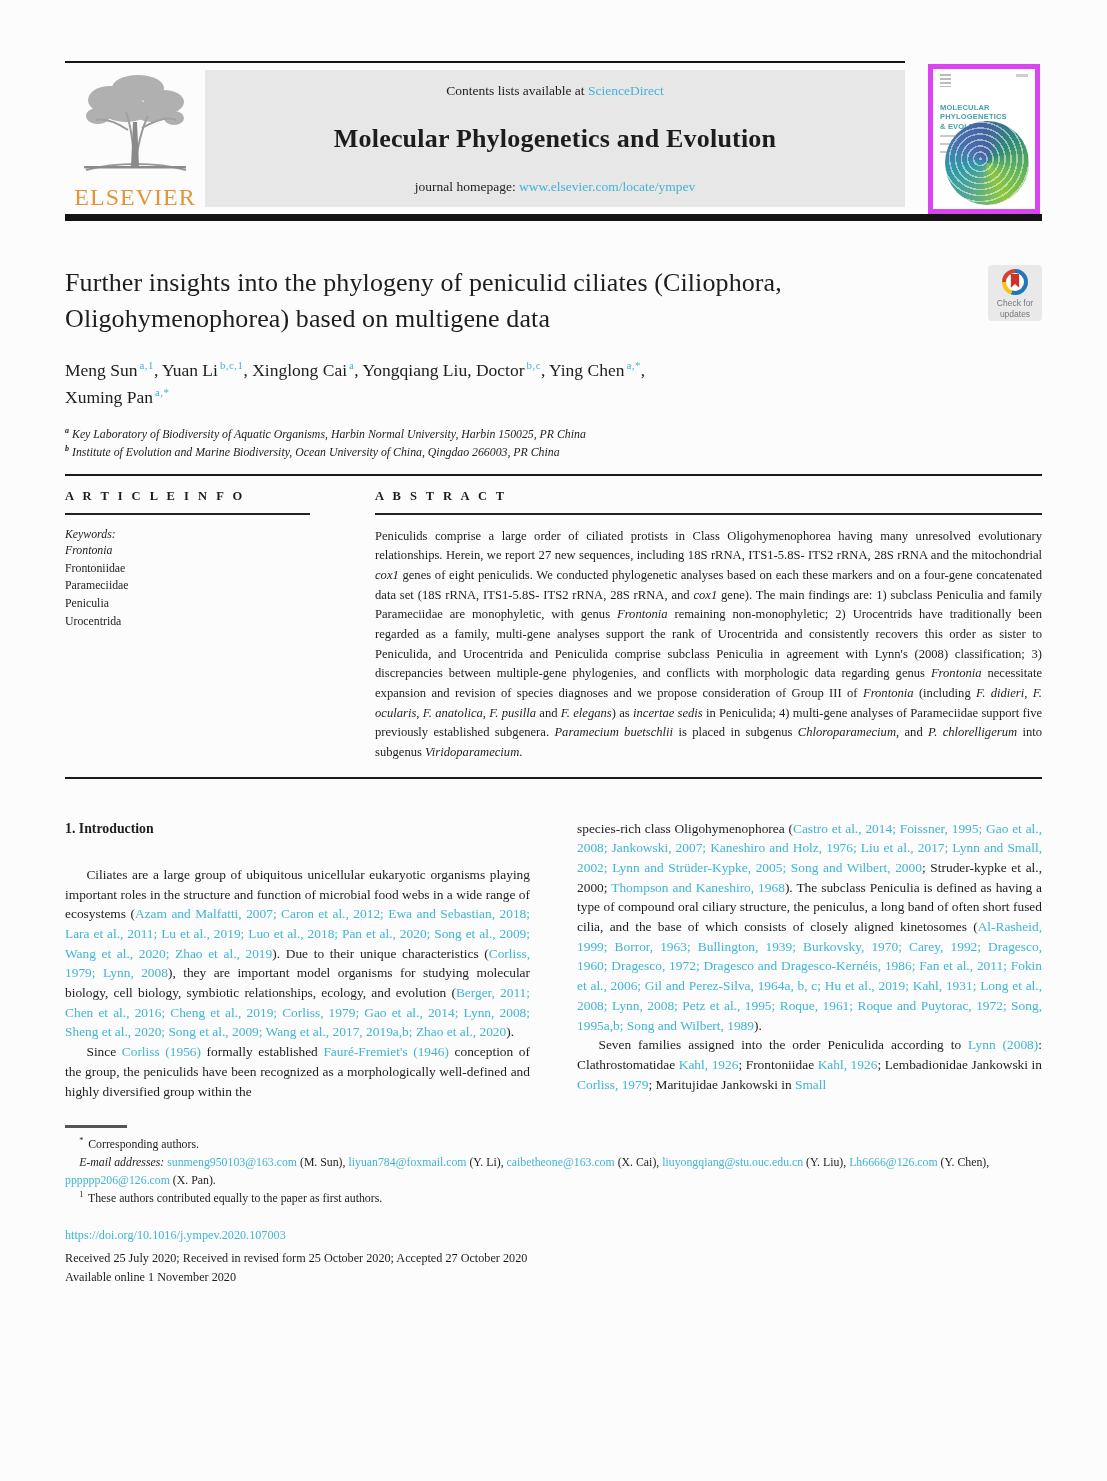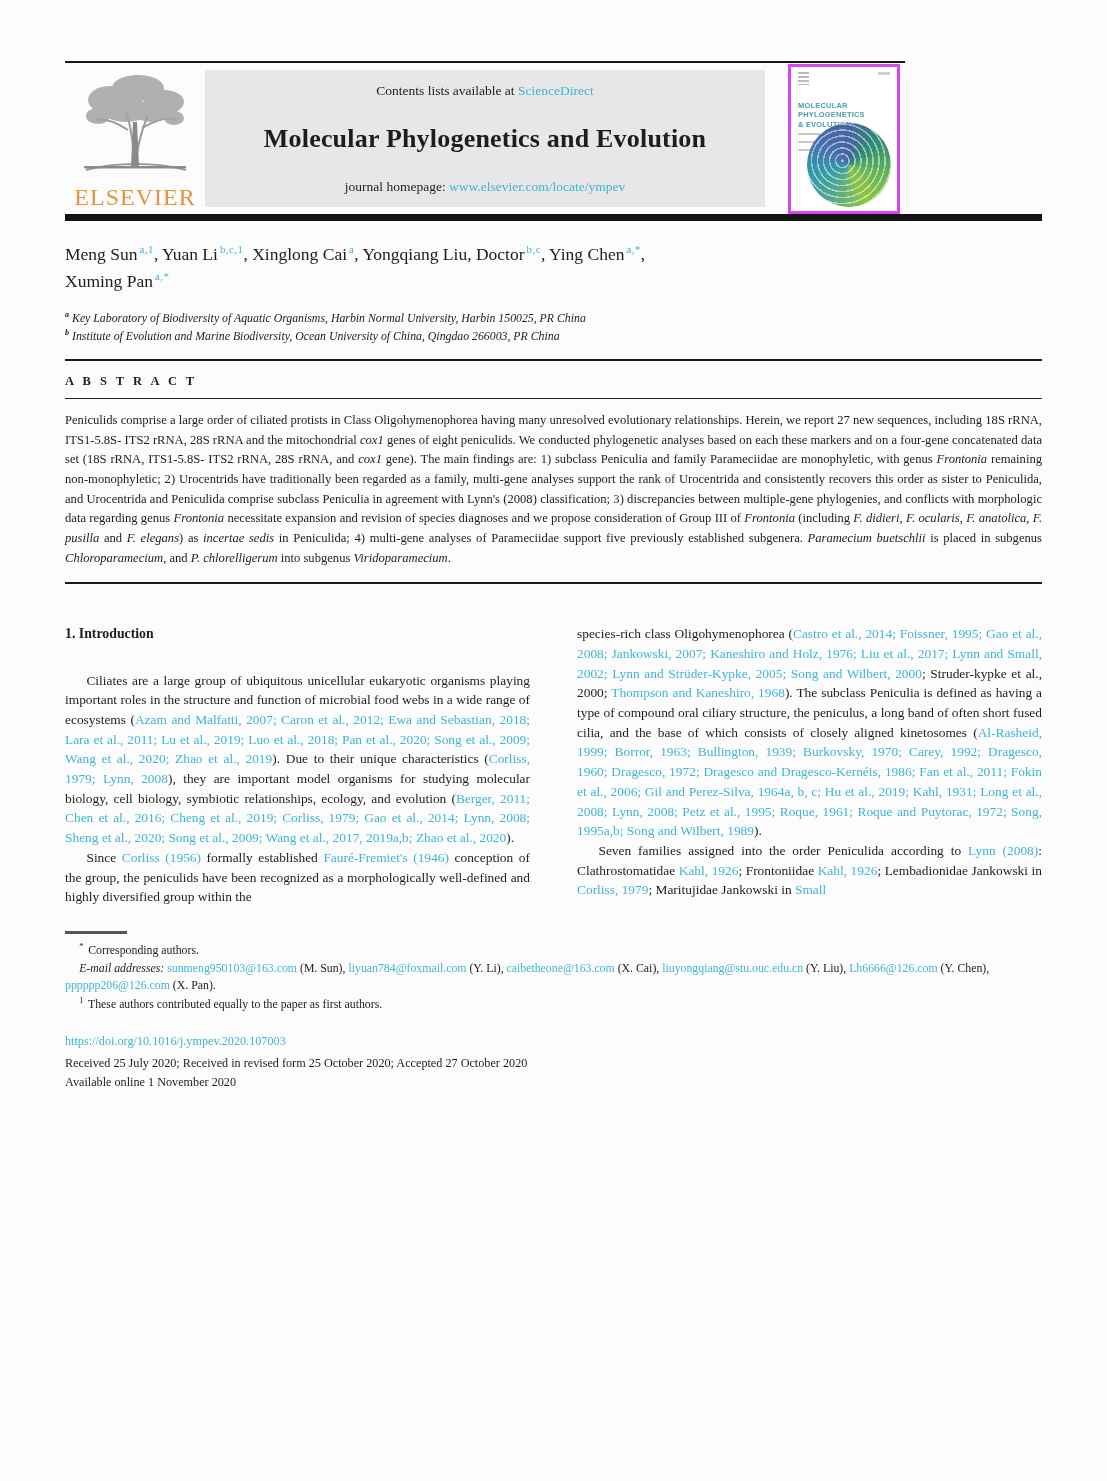--- a/index.html
+++ b/index.html
@@ -7,26 +7,26 @@
   body { font-family:"Liberation Serif","DejaVu Serif",serif; color:#1d1d1d; }
   .page { width:1107px; height:1481px; margin:0 auto; background:#fcfcfc; padding:50px 65px 0; position:relative; overflow:hidden; }
 
   
   .journal-ref { text-align:center; font-size:12.5px; color:#2f7f93; letter-spacing:.2px; }
   .banner-row { display:flex; margin-top:14px; height:150px; position:relative; }
   .banner-row::before { content:""; position:absolute; top:-3px; left:0; width:840px; height:2px; background:#161616; }
   .logo-box { width:140px; padding-top:6px; text-align:center; }
   .logo-box svg { display:block; margin:0 auto; }
   .elsevier-word { font-size:24px; color:#e2953a; letter-spacing:1px; margin-top:2px; font-weight:500; }
-  .banner-center { width:560px; background:#e7e7e7; margin-top:6px; height:137px; display:flex; flex-direction:column; align-items:center; justify-content:space-between; padding:13px 10px 12px; }
+  .banner-center { width:700px; background:#e7e7e7; margin-top:6px; height:137px; display:flex; flex-direction:column; align-items:center; justify-content:space-between; padding:13px 10px 12px; }
   .contents-line { font-size:13.5px; }
   .journal-title { font-size:26px; font-weight:600; letter-spacing:.2px; }
   .homepage-line { font-size:13.5px; }
   .lnk { color:#41b5d4; }
-  .cover-box { width:112px; margin-left:23px; height:150px; background:#ffffff; border:3px solid #d946ef; position:relative; font-family:"Liberation Sans",sans-serif; }
+  .cover-box { width:112px; margin-left:23px; height:150px; background:#ffffff; border:5px solid #d946ef; position:relative; font-family:"Liberation Sans",sans-serif; }
   .cover-mark { position:absolute; top:5px; left:7px; width:11px; height:13px; background:repeating-linear-gradient(#bbb 0 2px,#fff 2px 4px); }
   .cover-dash { position:absolute; top:5px; right:7px; width:12px; height:3px; background:#cfcfcf; }
   .cover-title { position:absolute; top:34px; left:7px; color:#46a0a4; font-size:7.5px; font-weight:700; line-height:1.25; letter-spacing:.2px; }
   .cover-bars { position:absolute; top:66px; left:7px; }
   .cover-bars div { width:22px; height:2px; background:#c9c9c9; margin-bottom:6px; }
   .cover-circle { position:absolute; bottom:4px; right:6px; width:84px; height:84px; border-radius:50%;
     background:
       repeating-radial-gradient(circle at 42% 45%, rgba(255,255,255,.5) 0 1.5px, transparent 1.5px 6px),
       conic-gradient(#44649e,#2e8b74,#63b35a,#8cc63f,#57a88c,#2f9aa8,#4a6fae,#44649e); }
   .thick-bar { height:7px; background:#141414; }
@@ -132,31 +132,55 @@
       <div class="cover-bars">
           <div></div>
           <div></div>
           <div></div>
         </div>
       <div class="cover-circle"></div>
     </div>
   </div>
   <div class="thick-bar"></div>
 
+  <div class="title-row">
+    <h1 class="art-title">Further insights into the phylogeny of peniculid ciliates (Ciliophora, Oligohymenophorea) based on multigene data</h1>
+    <div class="check-badge">
+      <div class="check-ring">
+        <div class="check-bm"></div>
+      </div>
+      <div class="check-txt">
+        <div>Check for</div>
+        <div>updates</div>
+      </div>
+    </div>
+  </div>
 
   <div class="authors"><span>Meng Sun</span><span class="rt-sup">a,1</span><span>, Yuan Li</span><span class="rt-sup">b,c,1</span><span>, Xinglong Cai</span><span class="rt-sup">a</span><span>, Yongqiang Liu, Doctor</span><span class="rt-sup">b,c</span><span>, Ying Chen</span><span class="rt-sup">a,*</span><span>,</span><br><span>Xuming Pan</span><span class="rt-sup">a,*</span></div>
 
   <div class="affiliations">
     <div><span class="aff-sup">a</span><span>Key Laboratory of Biodiversity of Aquatic Organisms, Harbin Normal University, Harbin 150025, PR China</span></div>
     <div><span class="aff-sup">b</span><span>Institute of Evolution and Marine Biodiversity, Ocean University of China, Qingdao 266003, PR China</span></div>
   </div>
 
   <div class="rule-full"></div>
 
   <div class="info-abs">
+    <div class="info-col">
+      <div class="col-head">A R T I C L E  I N F O</div>
+      <div class="col-rule"></div>
+      <div class="kw-label">Keywords:</div>
+      <div class="kw-list">
+        <div>Frontonia</div>
+        <div>Frontoniidae</div>
+        <div>Parameciidae</div>
+        <div>Peniculia</div>
+        <div>Urocentrida</div>
+      </div>
+    </div>
     <div class="abs-col">
       <div class="col-head">A B S T R A C T</div>
       <div class="col-rule"></div>
       <div class="abs-text"><span>Peniculids comprise a large order of ciliated protists in Class Oligohymenophorea having many unresolved evolutionary relationships. Herein, we report 27 new sequences, including 18S rRNA, ITS1-5.8S- ITS2 rRNA, 28S rRNA and the mitochondrial </span><span class="rt-i">cox1</span><span> genes of eight peniculids. We conducted phylogenetic analyses based on each these markers and on a four-gene concatenated data set (18S rRNA, ITS1-5.8S- ITS2 rRNA, 28S rRNA, and </span><span class="rt-i">cox1</span><span> gene). The main findings are: 1) subclass Peniculia and family Parameciidae are monophyletic, with genus </span><span class="rt-i">Frontonia</span><span> remaining non-monophyletic; 2) Urocentrids have traditionally been regarded as a family, multi-gene analyses support the rank of Urocentrida and consistently recovers this order as sister to Peniculida, and Urocentrida and Peniculida comprise subclass Peniculia in agreement with Lynn's (2008) classification; 3) discrepancies between multiple-gene phylogenies, and conflicts with morphologic data regarding genus </span><span class="rt-i">Frontonia</span><span> necessitate expansion and revision of species diagnoses and we propose consideration of Group III of </span><span class="rt-i">Frontonia</span><span> (including </span><span class="rt-i">F. didieri</span><span>, </span><span class="rt-i">F. ocularis</span><span>, </span><span class="rt-i">F. anatolica</span><span>, </span><span class="rt-i">F. pusilla</span><span> and </span><span class="rt-i">F. elegans</span><span>) as </span><span class="rt-i">incertae sedis</span><span> in Peniculida; 4) multi-gene analyses of Parameciidae support five previously established subgenera. </span><span class="rt-i">Paramecium buetschlii</span><span> is placed in subgenus </span><span class="rt-i">Chloroparamecium</span><span>, and </span><span class="rt-i">P. chlorelligerum</span><span> into subgenus </span><span class="rt-i">Viridoparamecium</span><span>.</span></div>
     </div>
   </div>
 
   <div class="rule-full"></div>
 
   <div class="body-cols">

